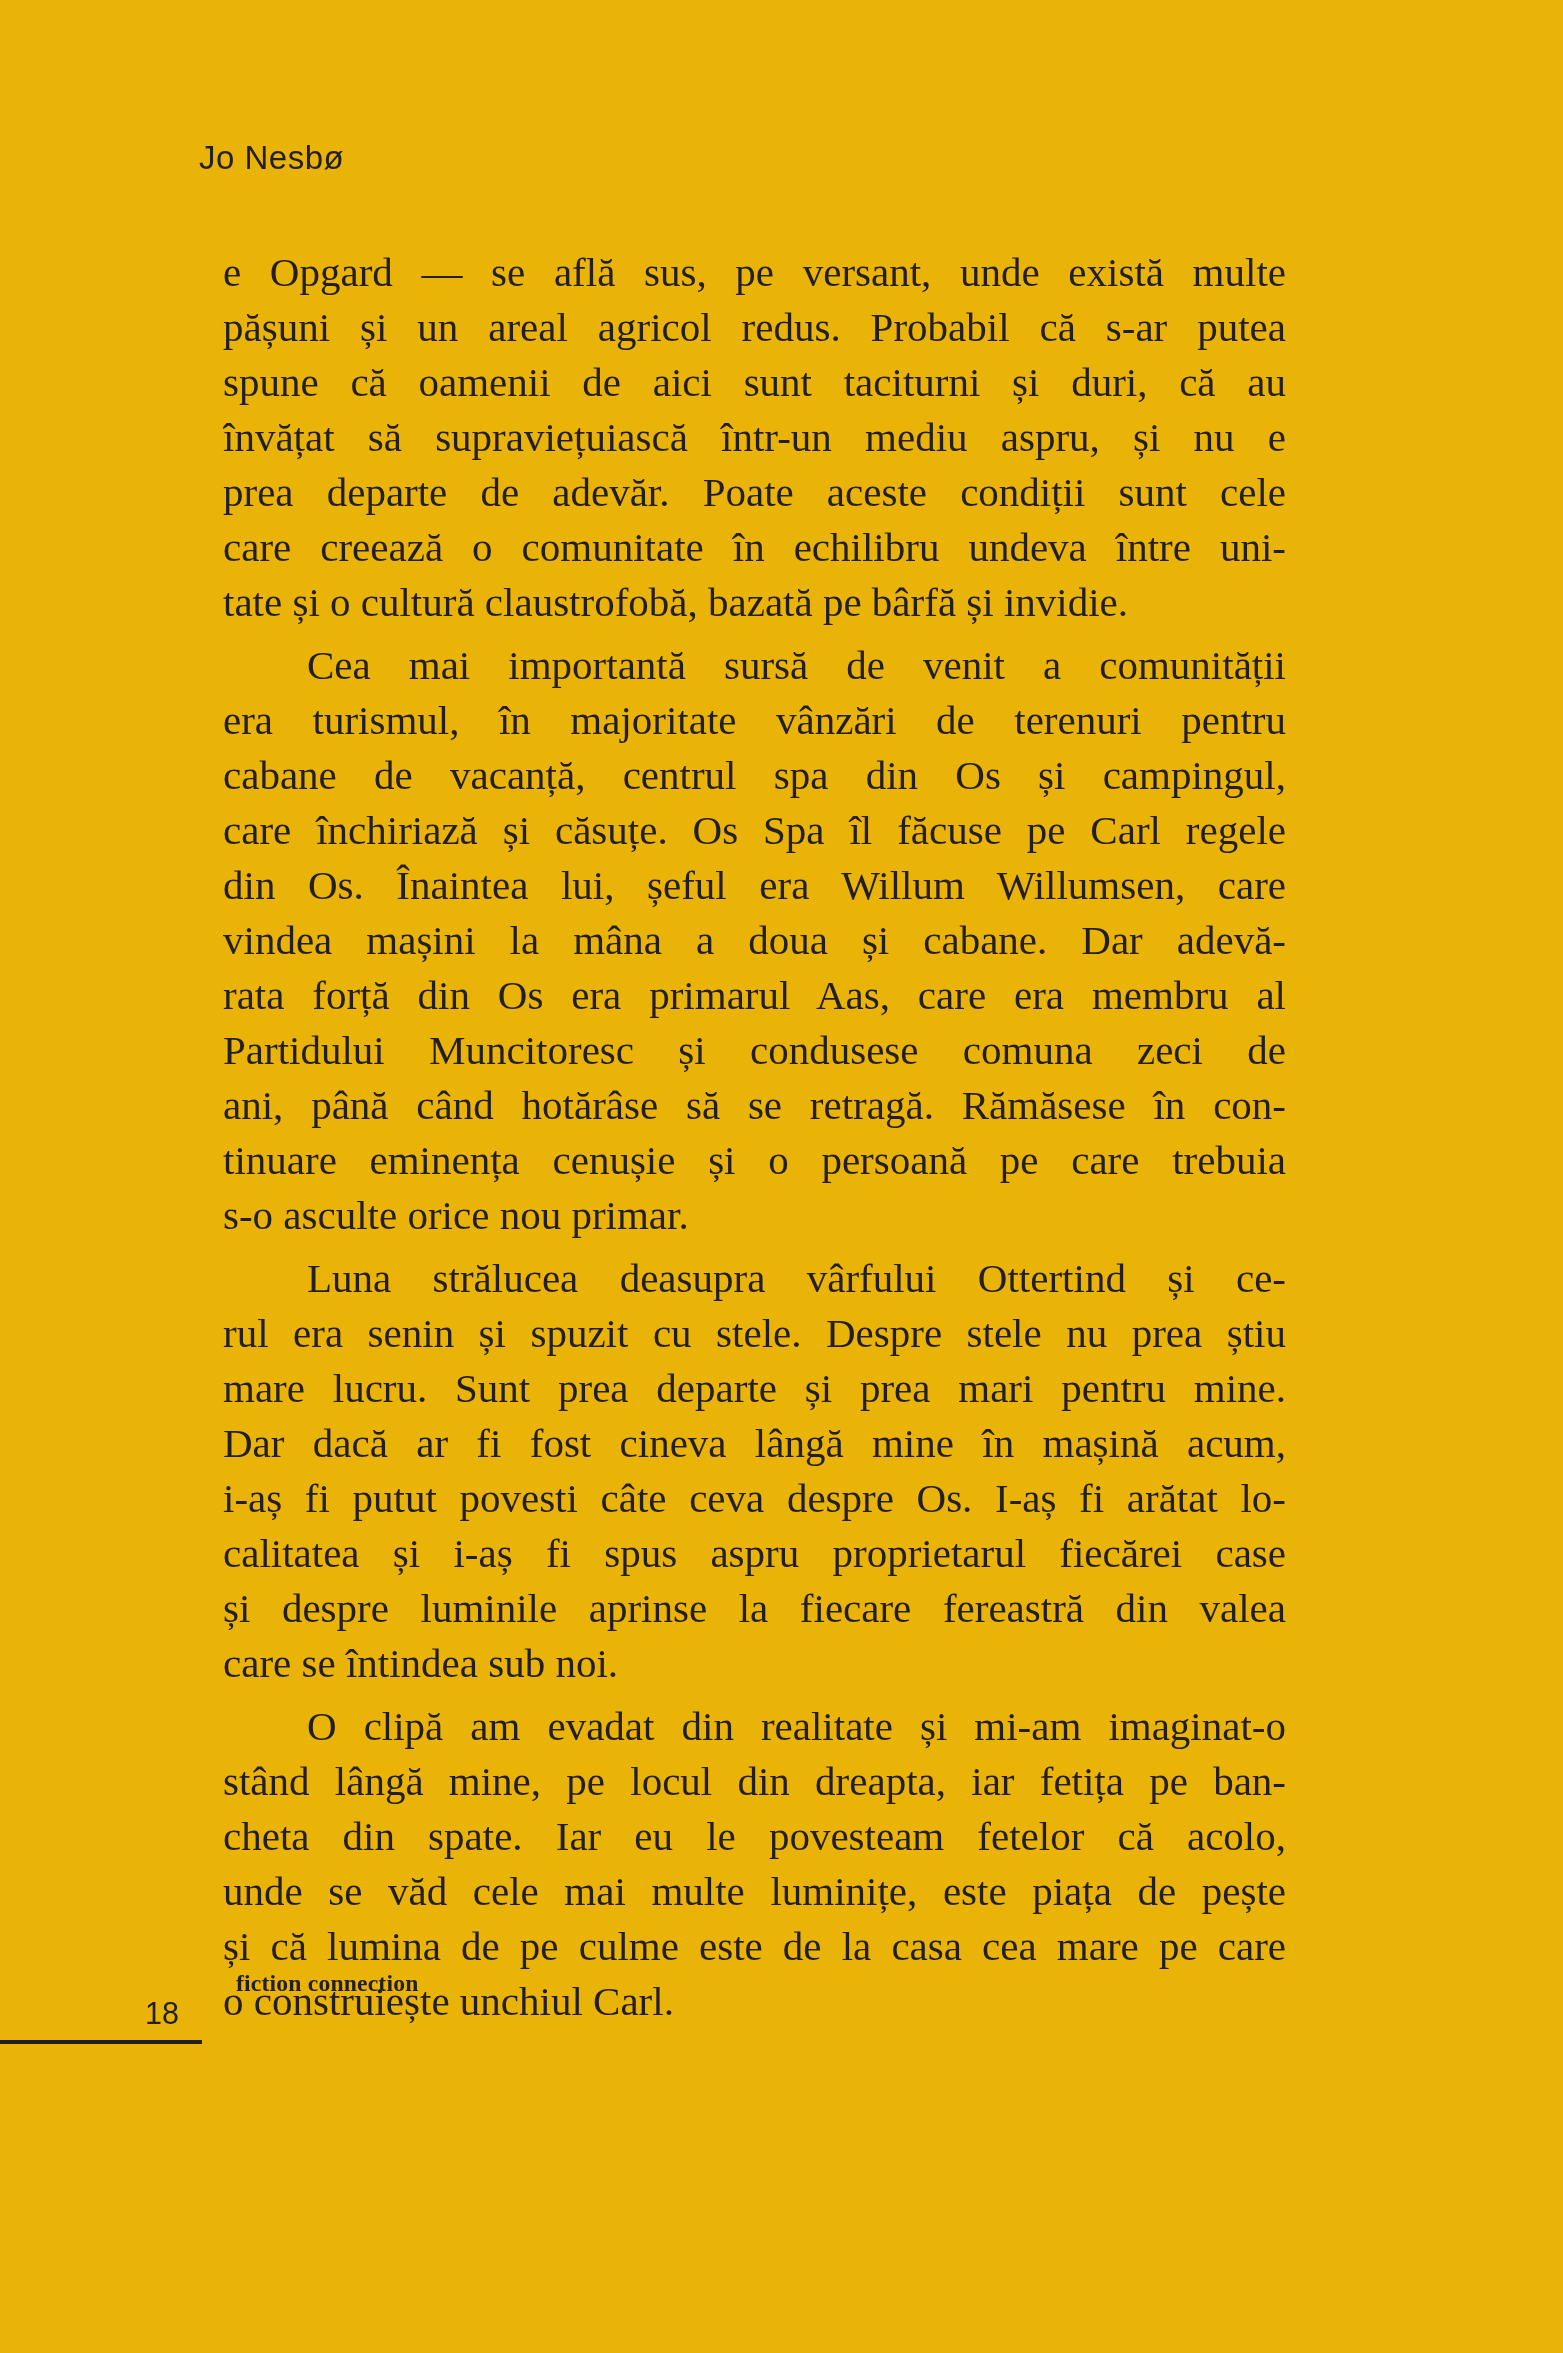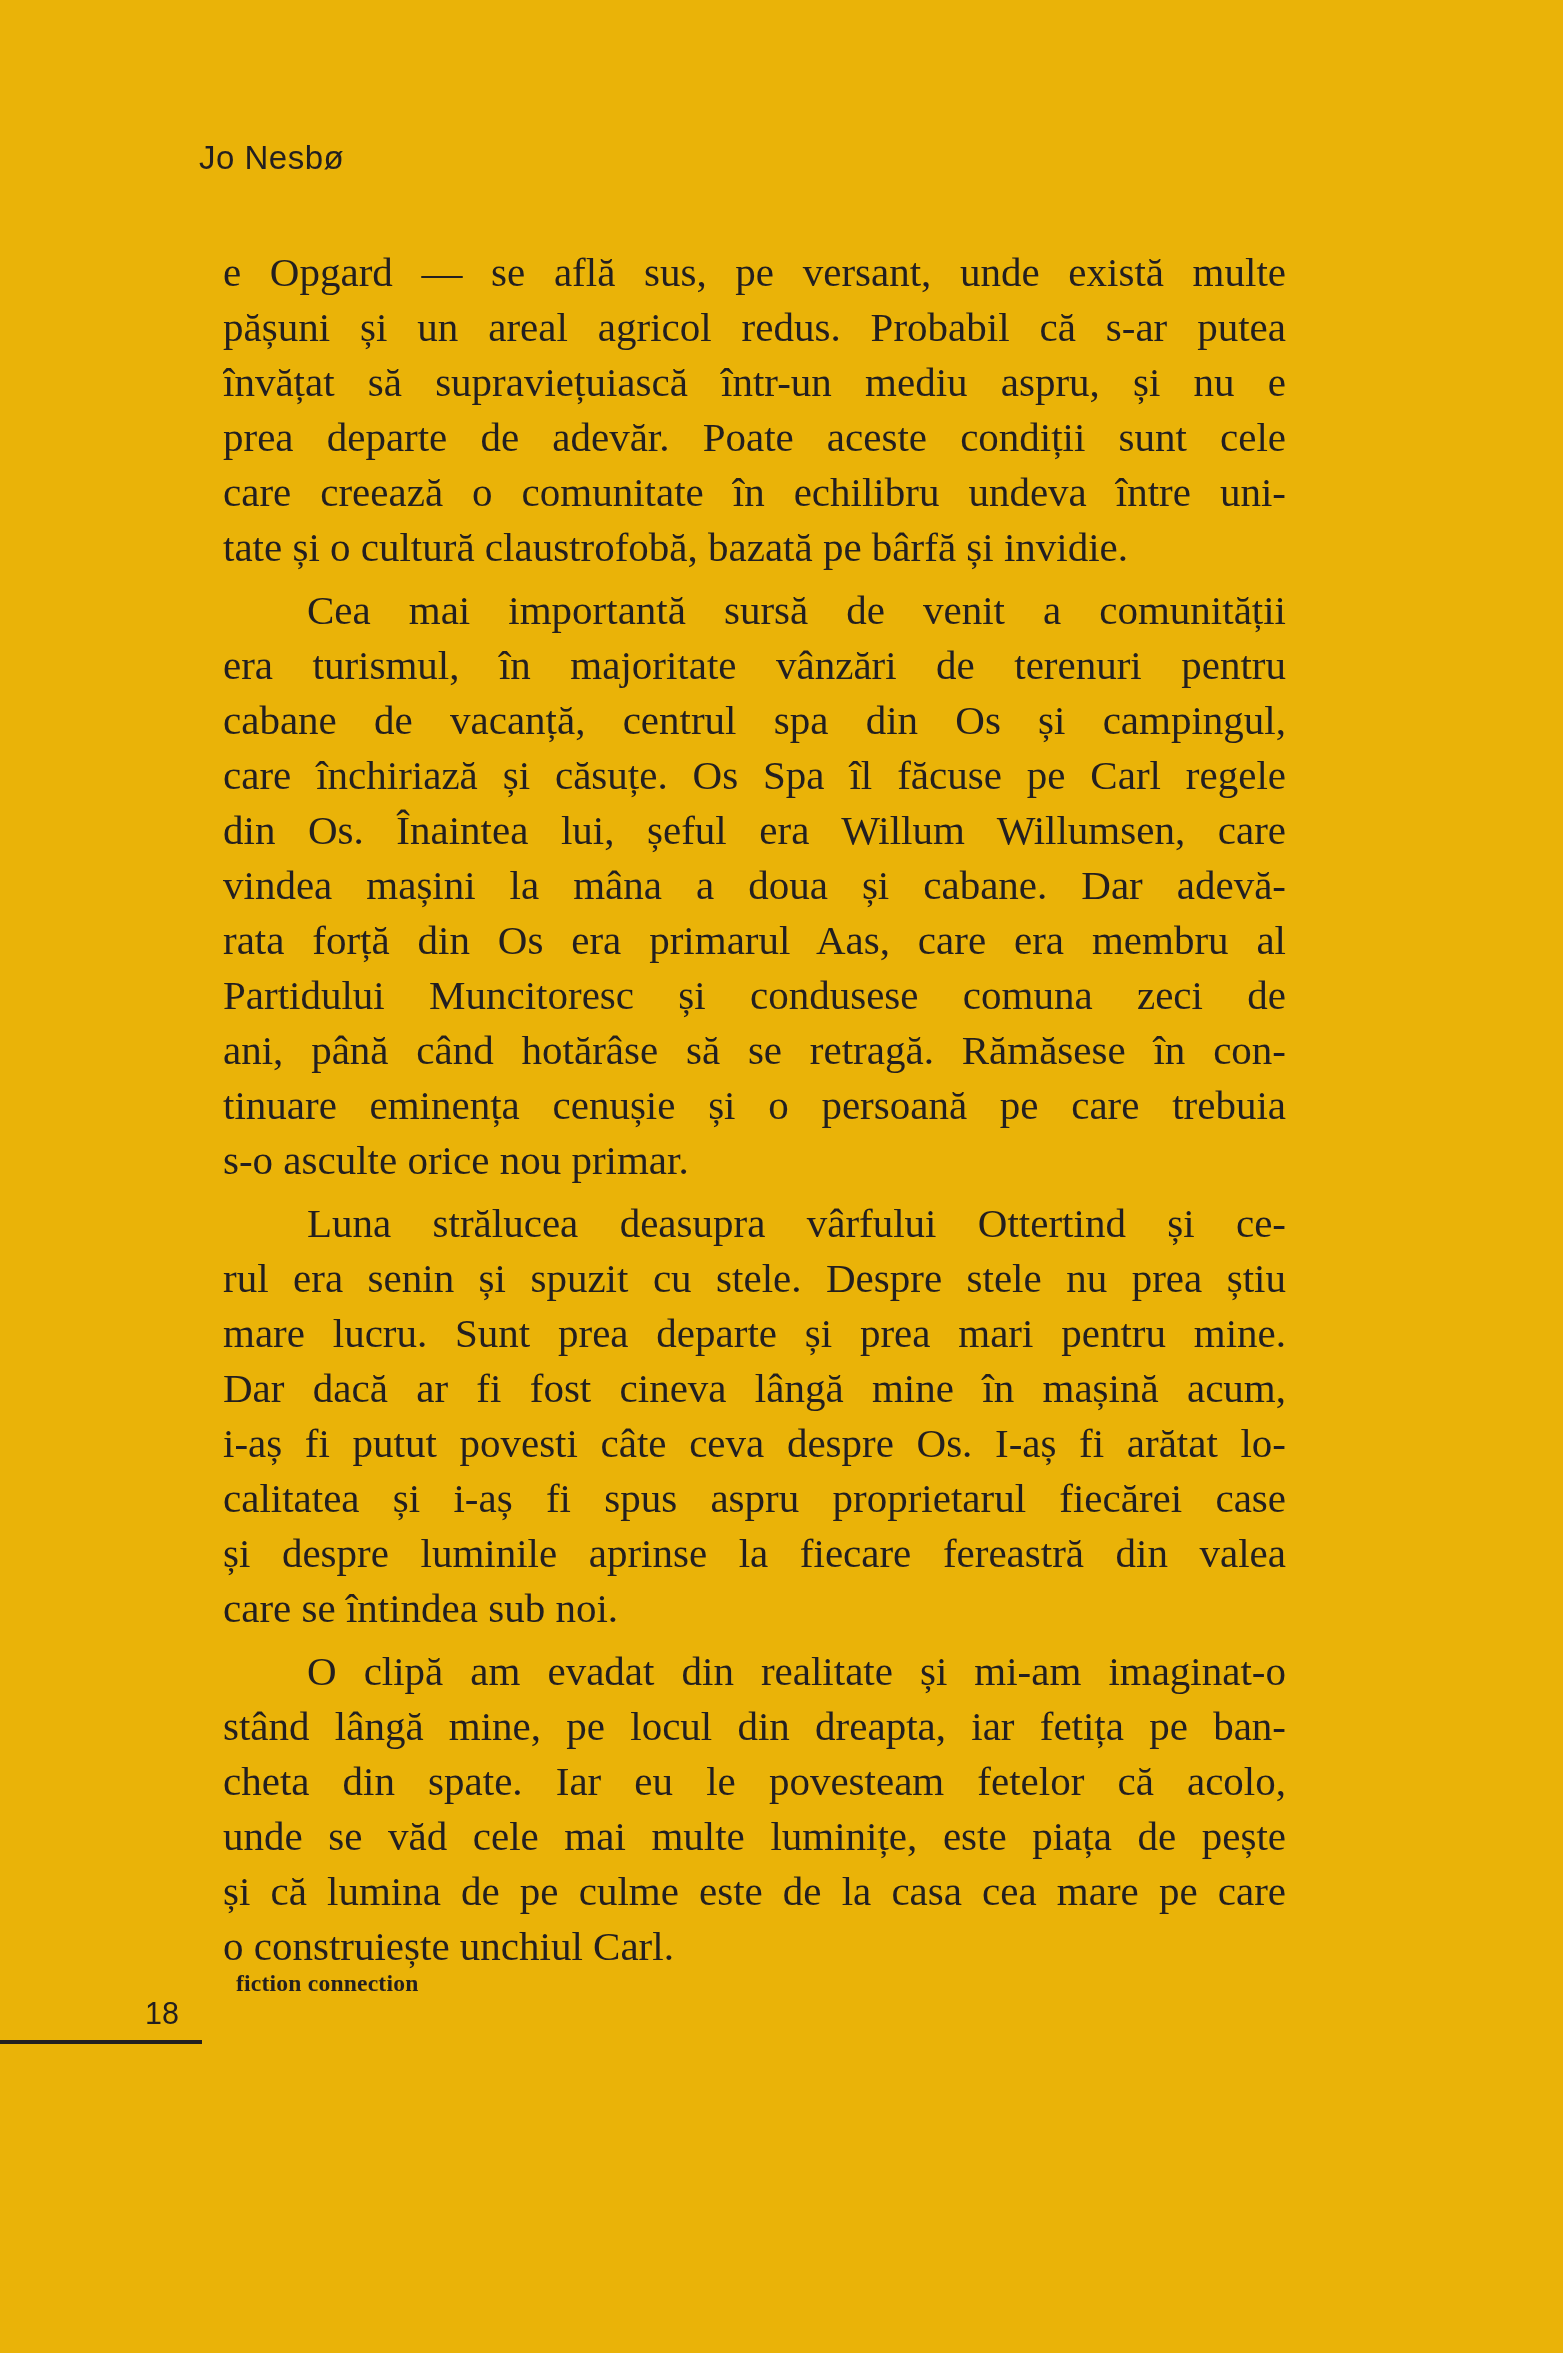--- a/index.html
+++ b/index.html
@@ -87,20 +87,21 @@
 </head>
 <body>
 
 <div class="page">
   <div class="running-header">Jo Nesbø</div>
 
   <div class="body-text">
       <div class="paragraph">
         <div class="line">e Opgard — se află sus, pe versant, unde există multe</div>
         <div class="line">pășuni și un areal agricol redus. Probabil că s-ar putea</div>
+        <div class="line">spune că oamenii de aici sunt taciturni și duri, că au</div>
         <div class="line">învățat să supraviețuiască într-un mediu aspru, și nu e</div>
         <div class="line">prea departe de adevăr. Poate aceste condiții sunt cele</div>
         <div class="line">care creează o comunitate în echilibru undeva între uni-</div>
         <div class="line last">tate și o cultură claustrofobă, bazată pe bârfă și invidie.</div>
       </div>
       <div class="paragraph">
         <div class="line indent">Cea mai importantă sursă de venit a comunității</div>
         <div class="line">era turismul, în majoritate vânzări de terenuri pentru</div>
         <div class="line">cabane de vacanță, centrul spa din Os și campingul,</div>
         <div class="line">care închiriază și căsuțe. Os Spa îl făcuse pe Carl regele</div>

